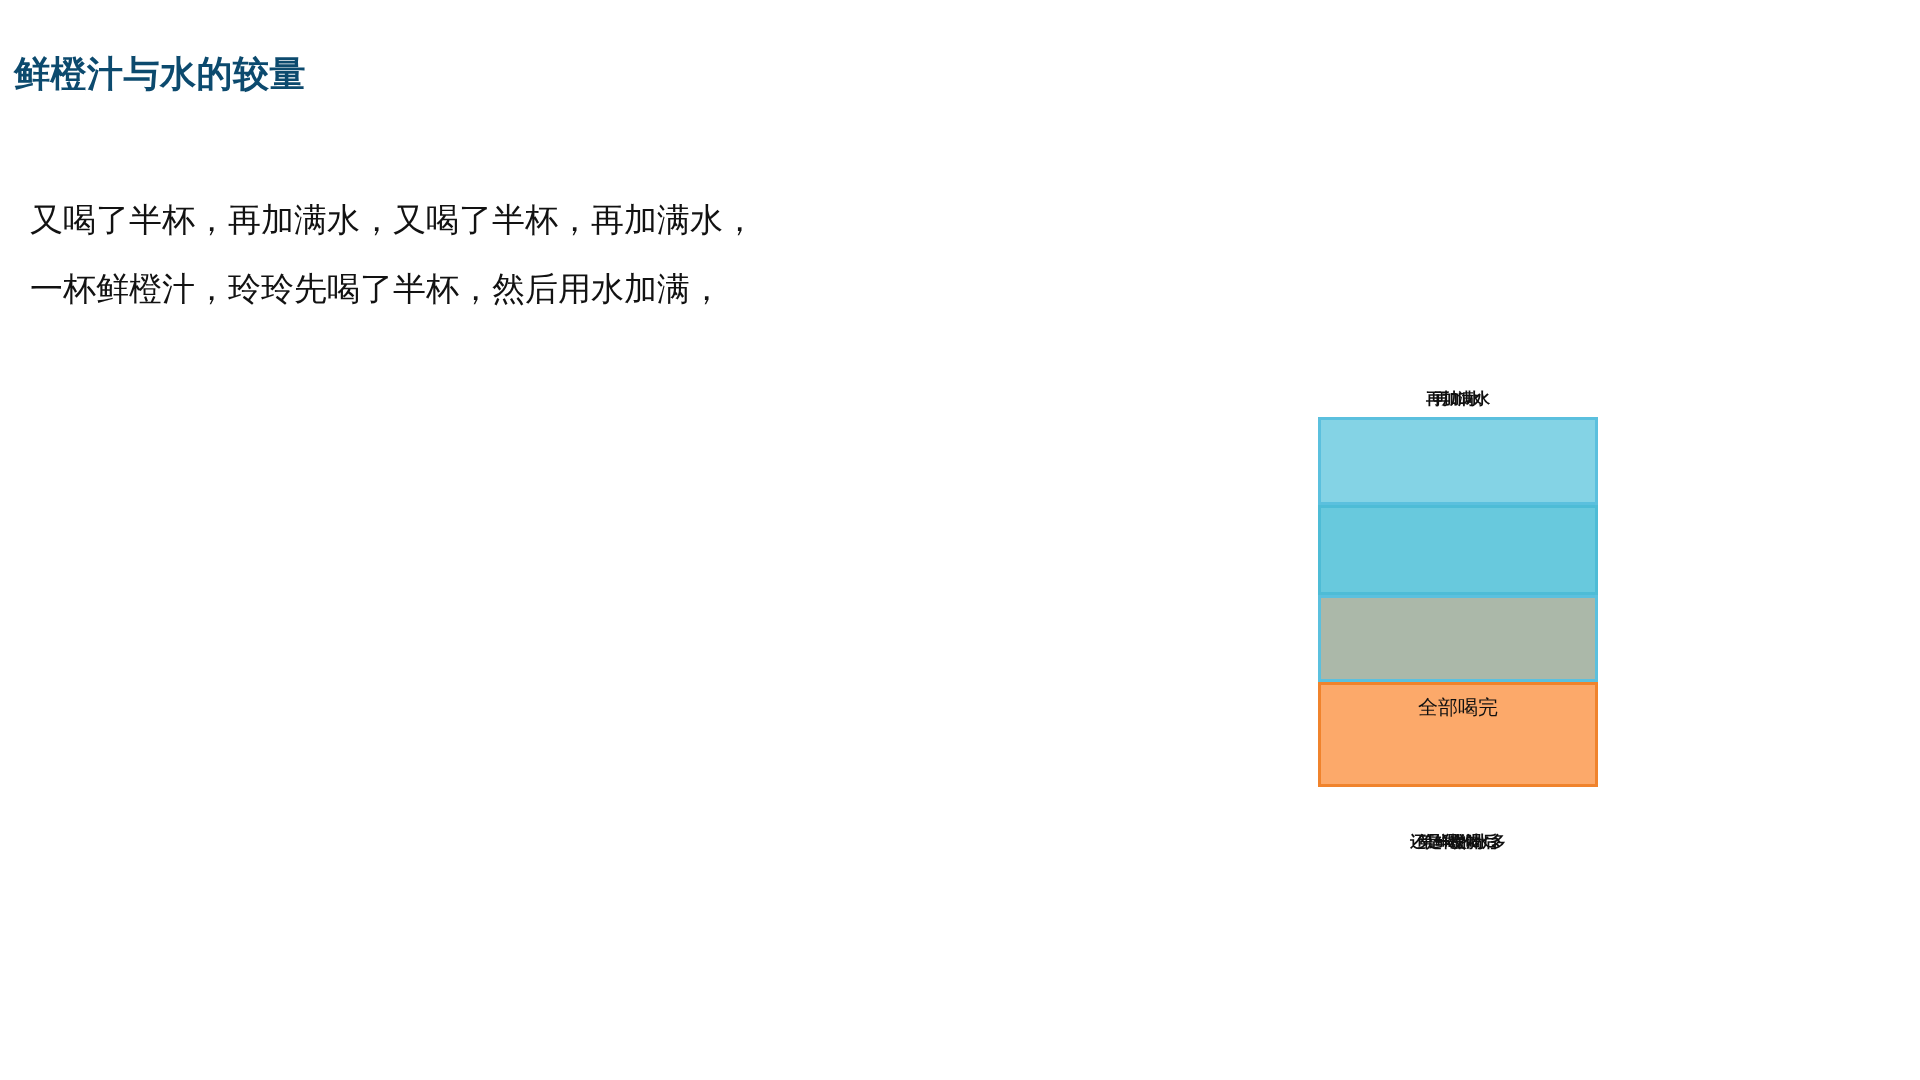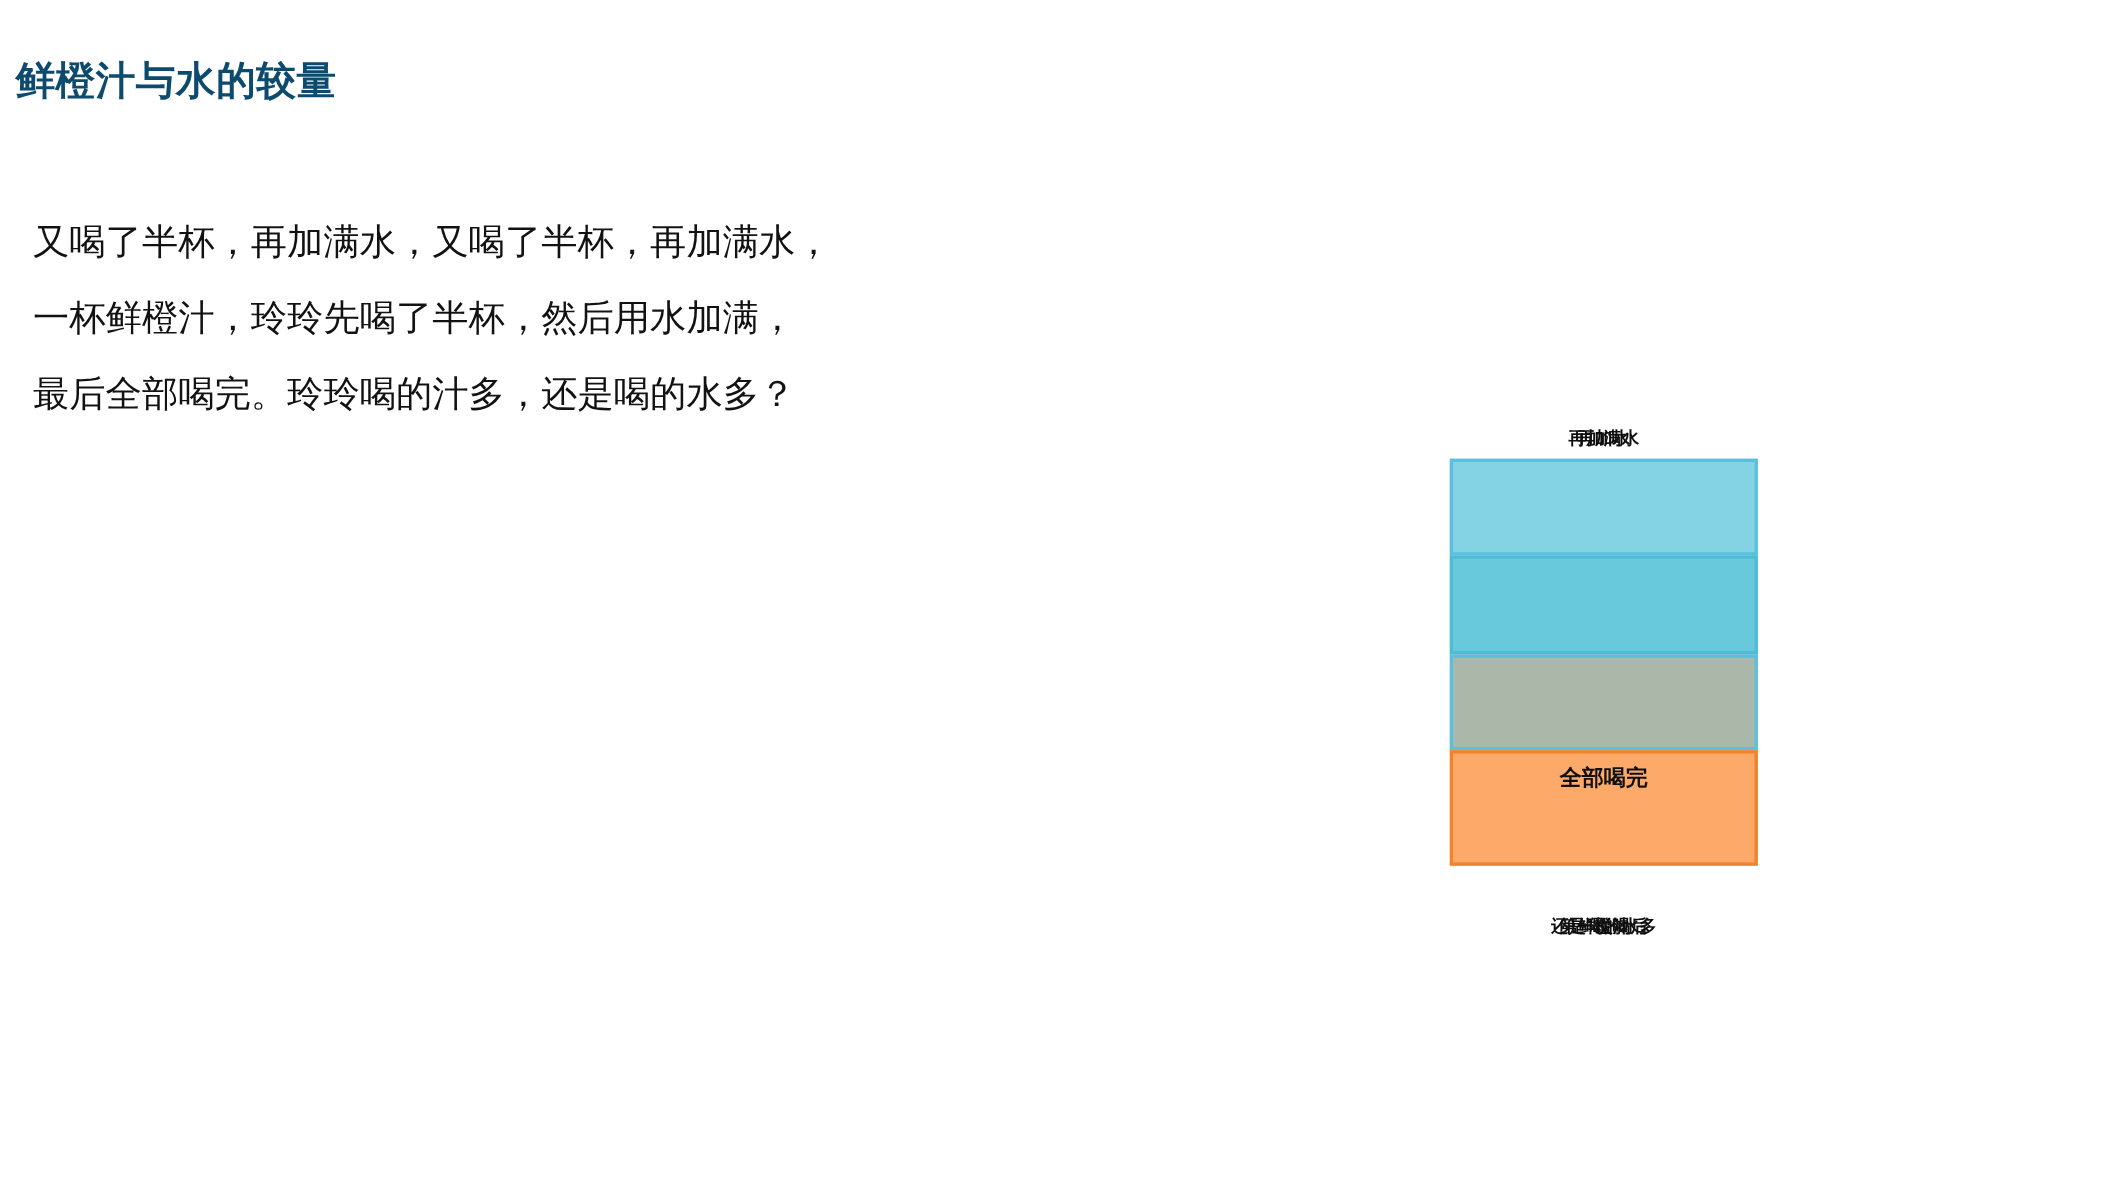--- a/index.html
+++ b/index.html
@@ -98,35 +98,34 @@
     width: 280px;
     box-sizing: border-box;
     border-style: solid;
     border-width: 3px;
   }
   .glass-segment .segment-label {
     display: block;
     width: 100%;
     text-align: center;
     font-size: 20px;
-    font-weight: 700;
+    font-weight: 400;
     color: #101010;
     padding-top: 10px;
     line-height: 24px;
   }
 </style>
 </head>
 <body style="background: rgb(255, 255, 255);">
 
 <div id="slide-title">鲜橙汁与水的较量</div>
 
 <div id="problem-text">
   <span class="problem-line">又喝了半杯，再加满水，又喝了半杯，再加满水，</span>
   <span class="problem-line">一杯鲜橙汁，玲玲先喝了半杯，然后用水加满，</span>
-  <span class="problem-line">最后全部喝完。玲玲喝的汁多，还是喝的水多？</span>
 </div>
 
 <div id="glass-diagram">
 
   <div id="label-stack-top" class="label-stack">
     <div class="diagram-label">再加水</div>
     <div class="diagram-label">再加满水</div>
   </div>
 
   <div id="glass-stack" style="height: 370px;">

